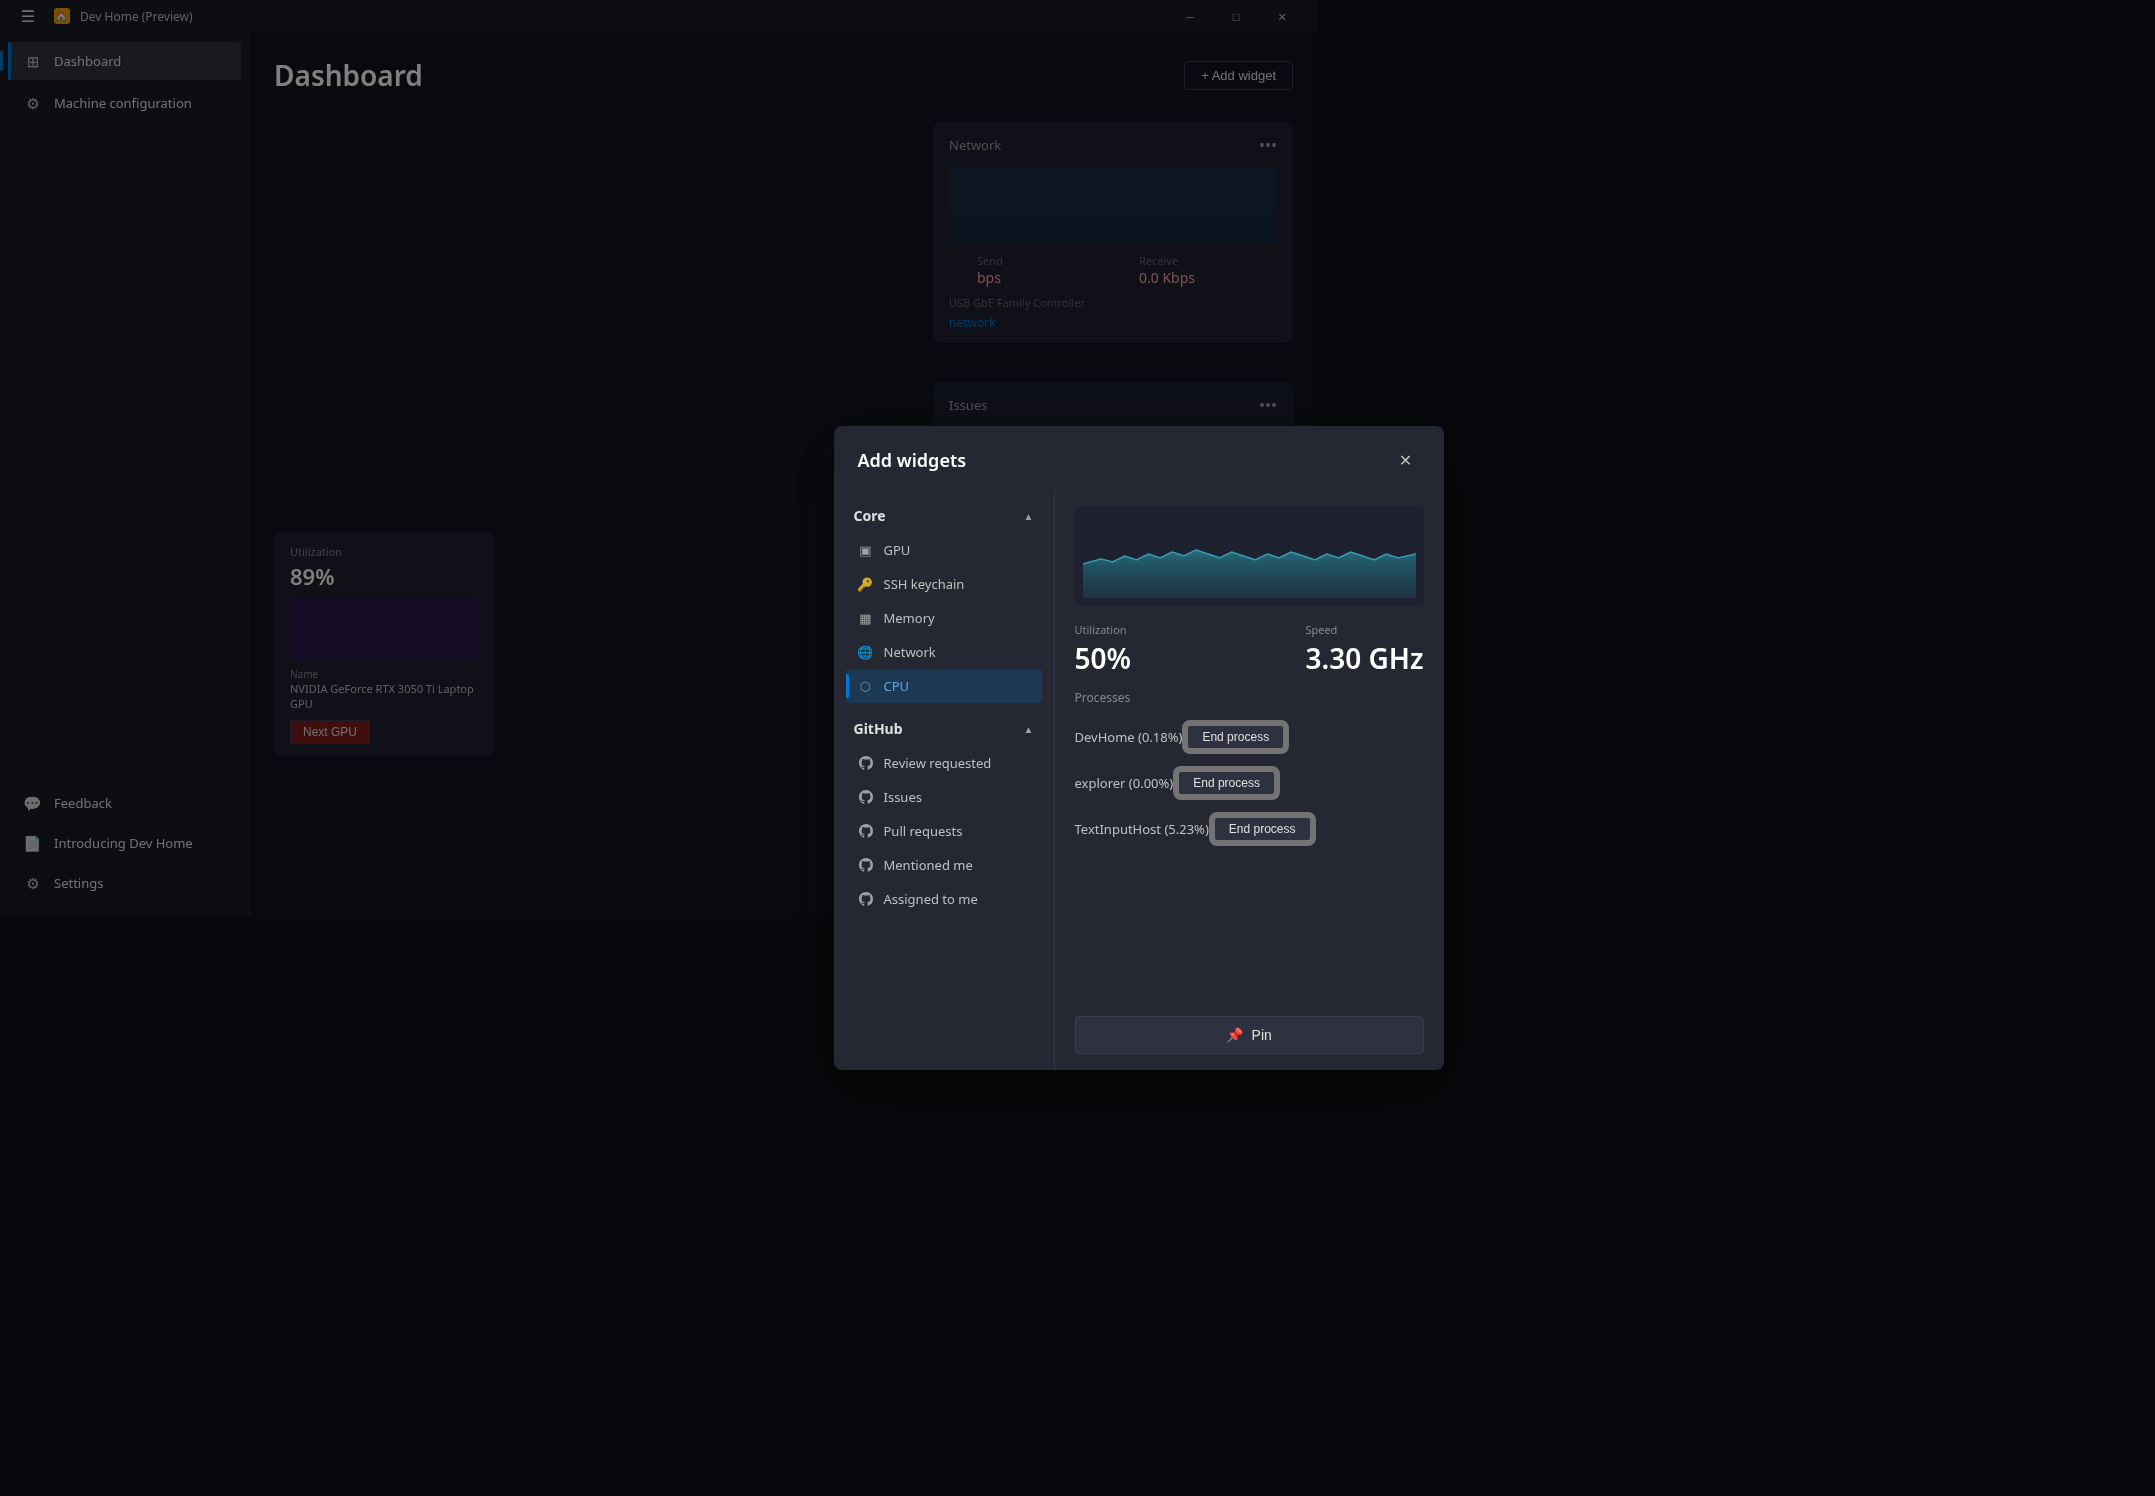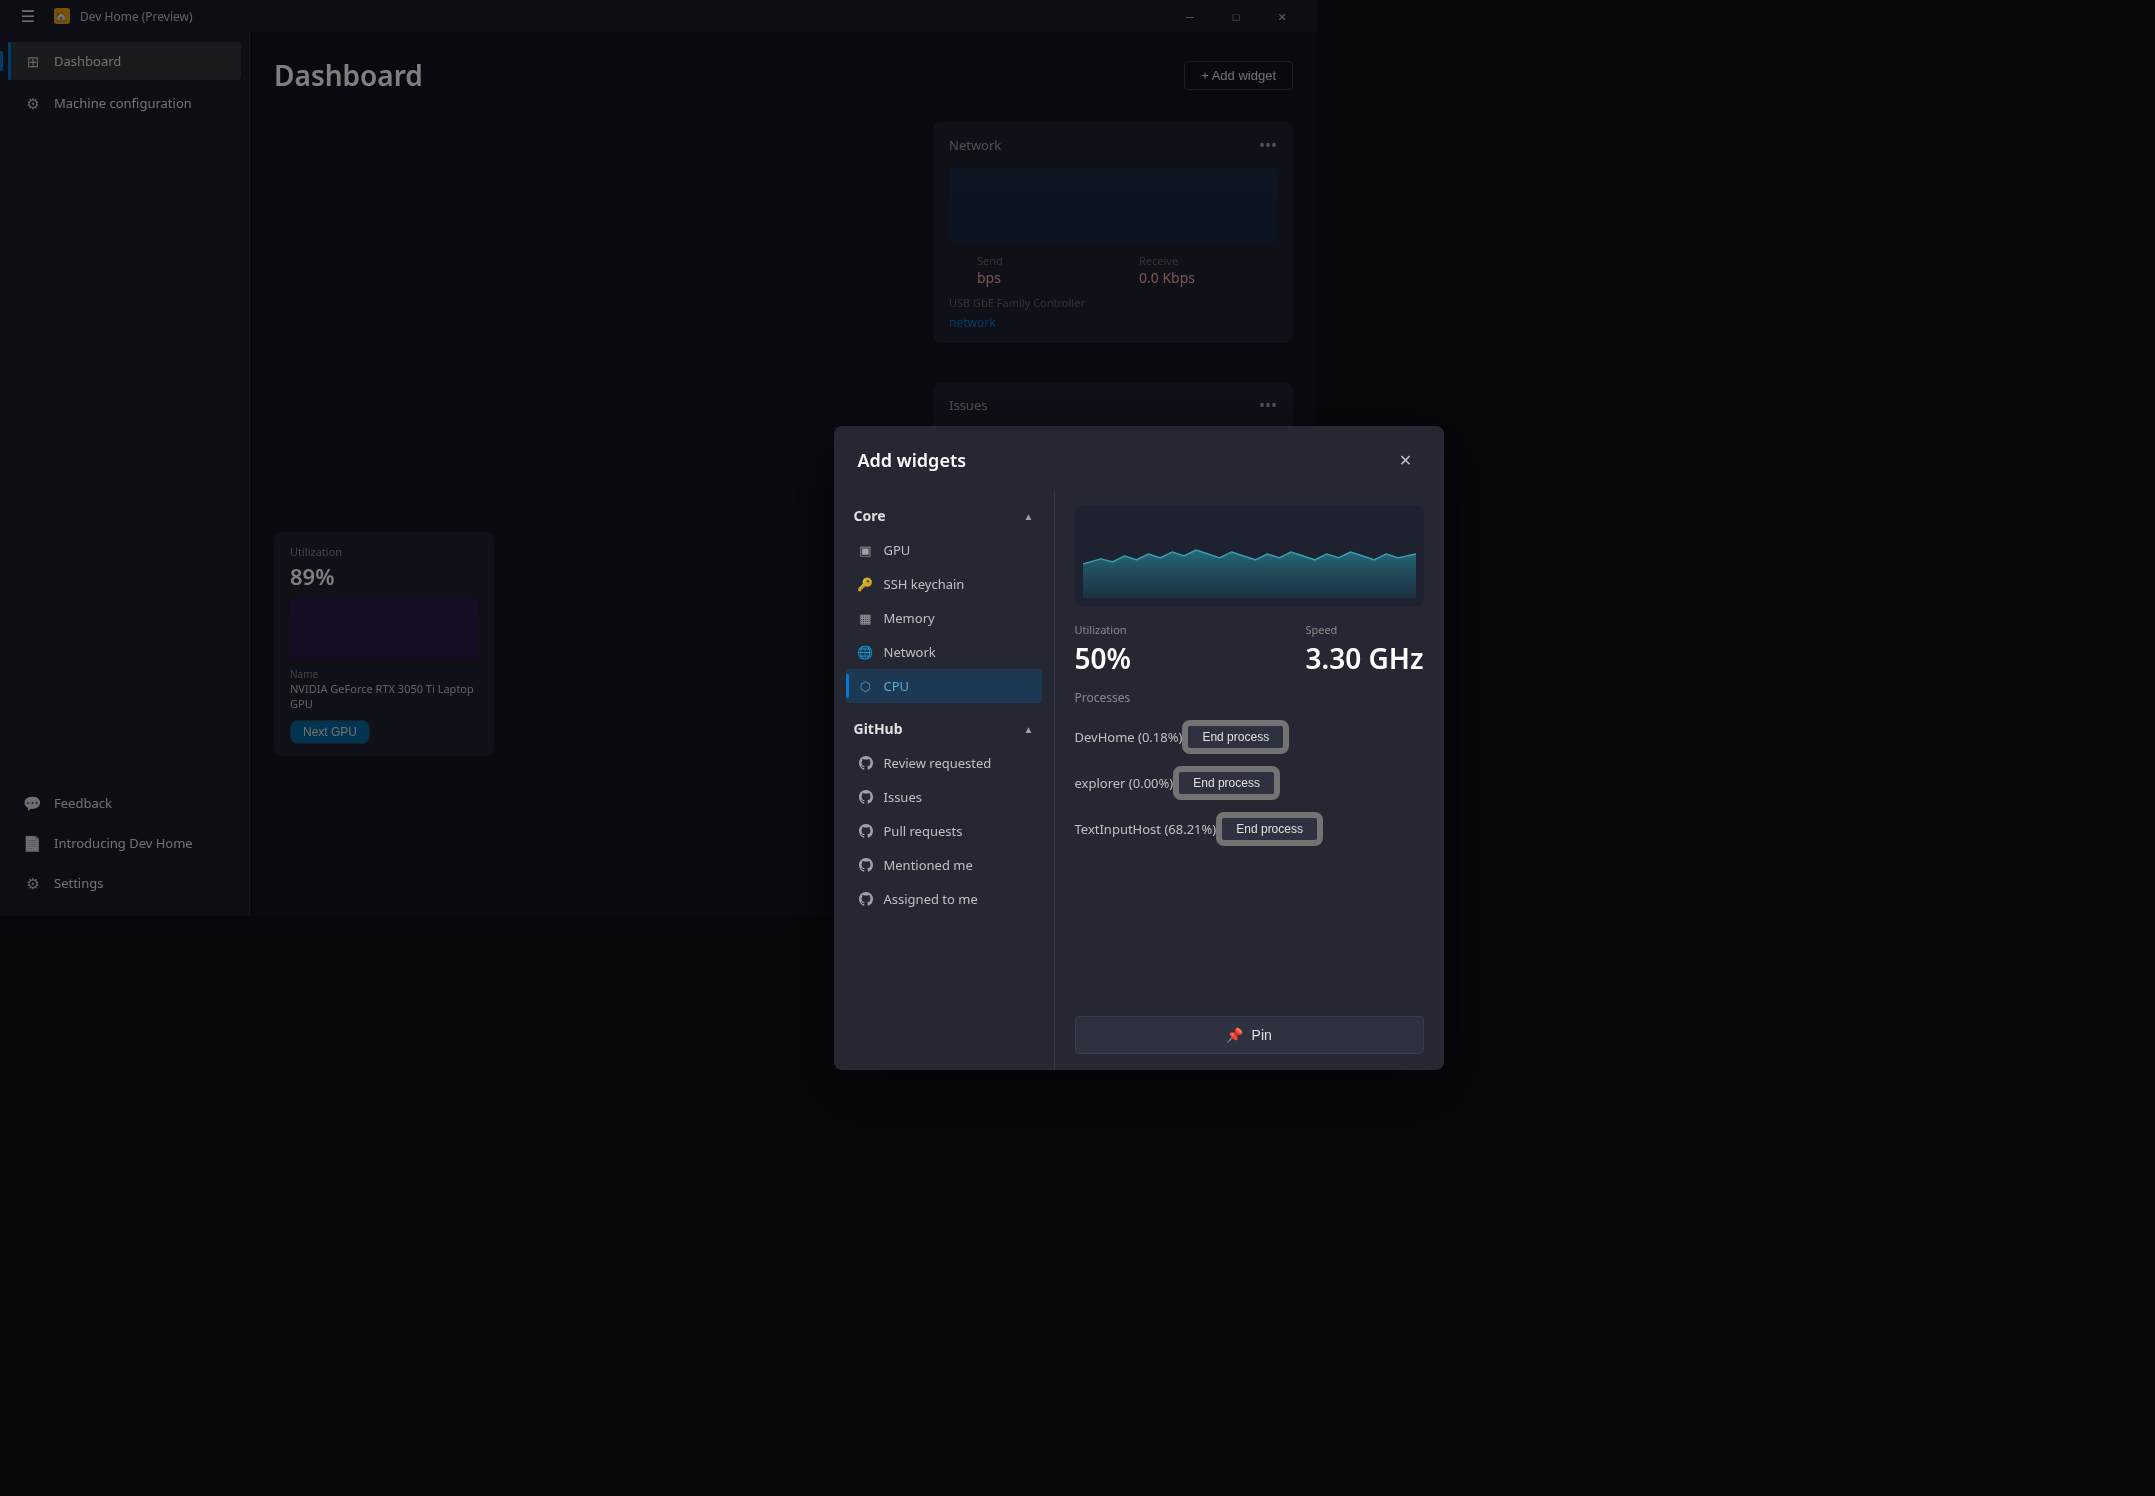--- a/index.html
+++ b/index.html
@@ -510,21 +510,21 @@
         <div class="issue-meta">cinnamon-msft</div>
       </div>
     </div>
 
     <div style="position:absolute; left:24px; top:500px; width:220px; background:#1e2130; border-radius:8px; padding:12px 16px;">
       <div style="font-size:11px;color:#888;margin-bottom:2px;">Utilization</div>
       <div style="font-size:22px;font-weight:600;color:#fff;margin-bottom:8px;">89%</div>
       <div style="height:60px; background:linear-gradient(180deg,rgba(120,0,200,0.2),rgba(80,0,140,0.3)); border-radius:4px; margin-bottom:8px;"></div>
       <div style="font-size:10px;color:#888;">Name</div>
       <div style="font-size:11px;color:#c0c0c0;margin-bottom:8px;">NVIDIA GeForce RTX 3050 Ti Laptop GPU</div>
-      <button style="background:#0369a1;border:1px solid #3a3d4a;color:#e0e0e0;padding:4px 12px;border-radius:8px;cursor:pointer;font-size:12px;">Next GPU</button>
+      <button style="background:#7f1d1d;border:1px solid #3a3d4a;color:#e0e0e0;padding:4px 12px;border-radius:0;cursor:pointer;font-size:12px;">Next GPU</button>
     </div>
 
   </div>
 </div>
 
 <div class="modal">
   <div class="modal-header">
     <span class="modal-title">Add widgets</span>
     <div class="modal-close-btn">✕</div>
   </div>
@@ -637,21 +637,21 @@
 
       <div class="process-row">
         <span class="process-name">DevHome (0.18%)</span>
         <button class="end-process-btn">End process</button>
       </div>
       <div class="process-row">
         <span class="process-name">explorer (0.00%)</span>
         <button class="end-process-btn">End process</button>
       </div>
       <div class="process-row">
-        <span class="process-name">TextInputHost (68.21%)</span>
+        <span class="process-name">TextInputHost (5.23%)</span>
         <button class="end-process-btn">End process</button>
       </div>
 
       <div class="pin-btn-container">
         <button class="pin-btn">
           <span>📌</span>
           <span>Pin</span>
         </button>
       </div>
     </div>

